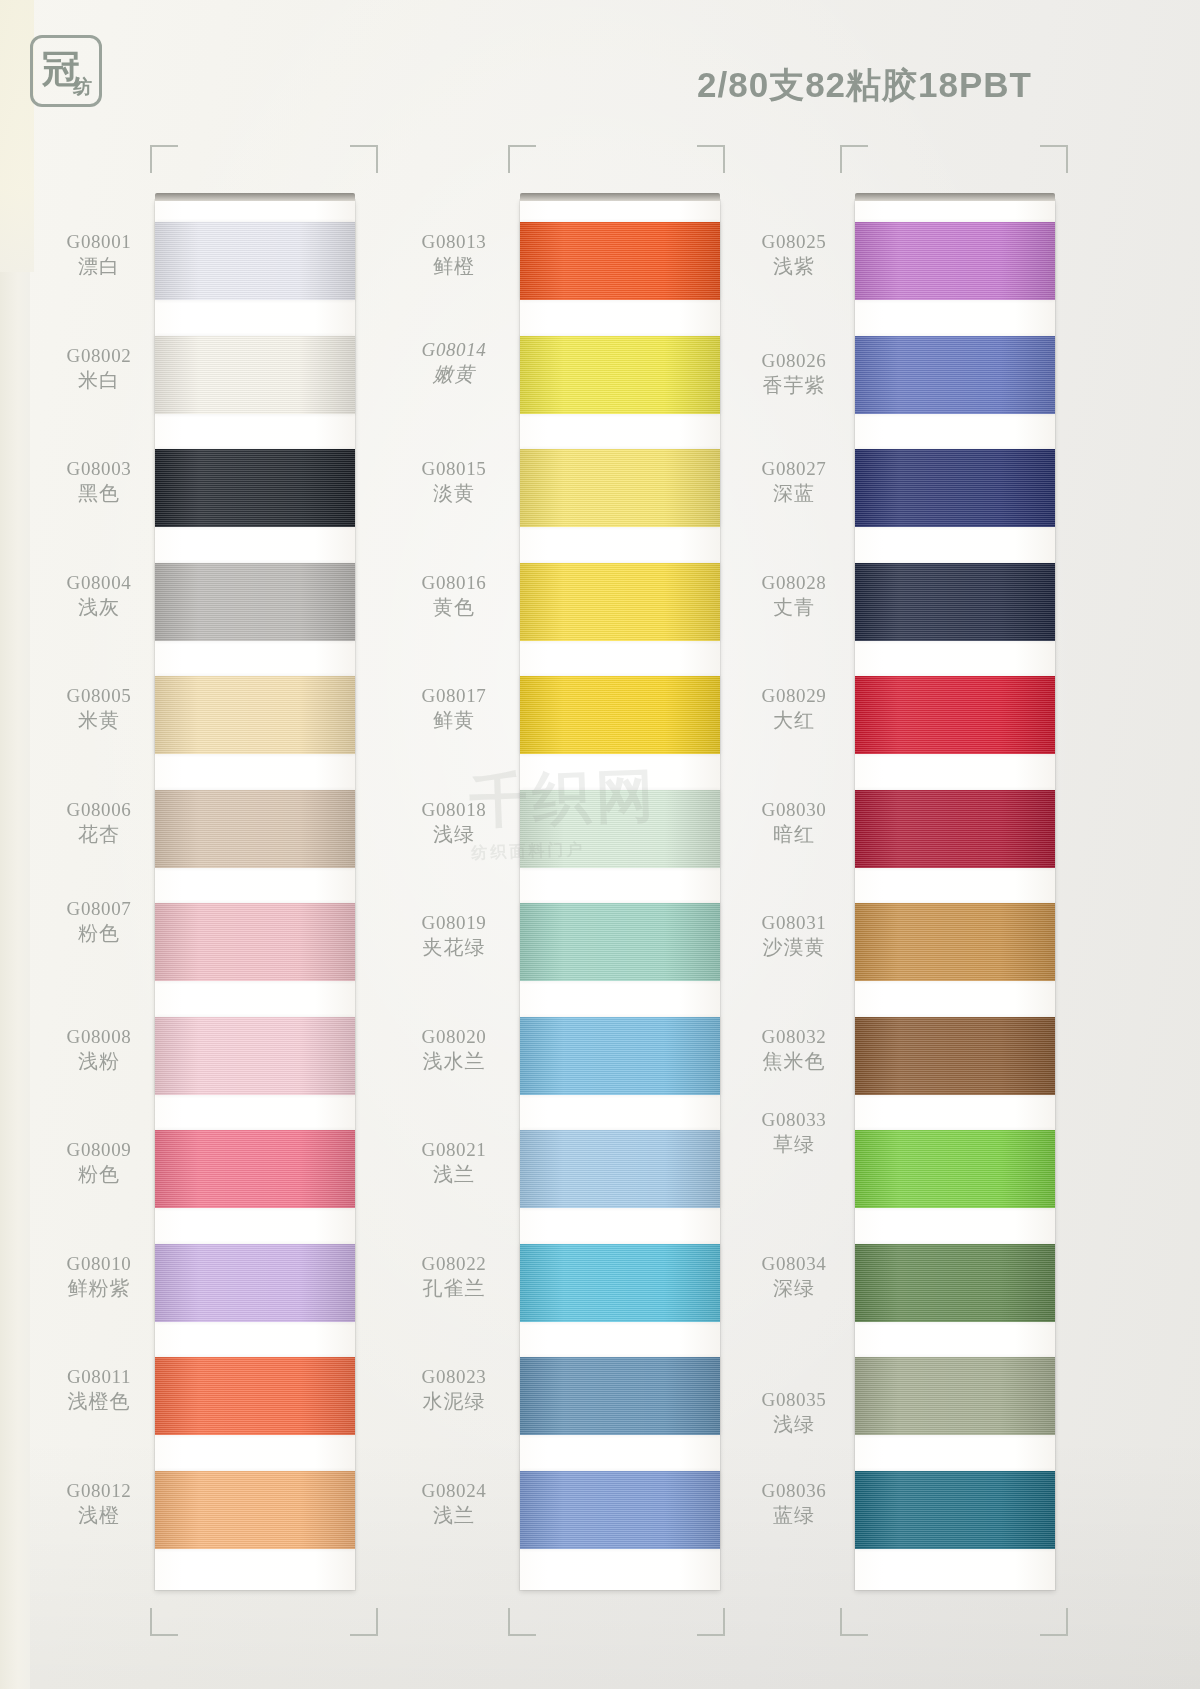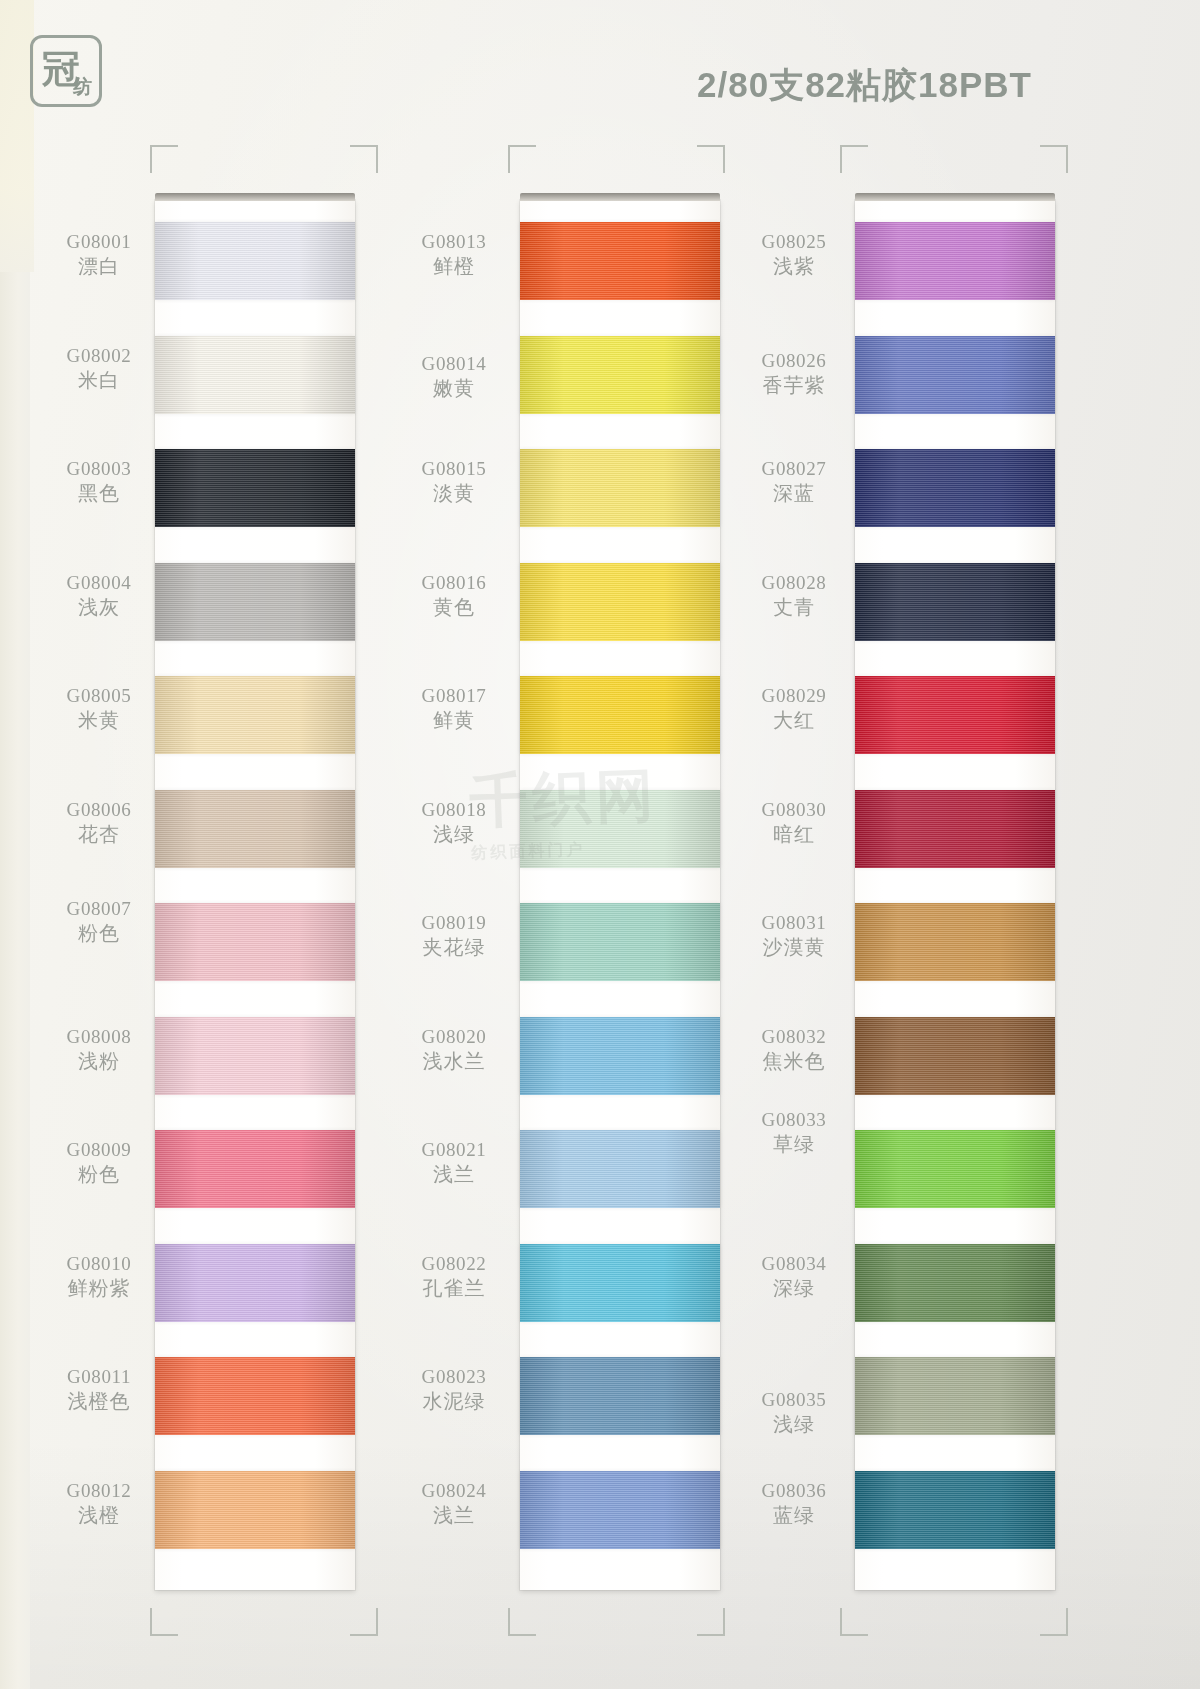--- a/index.html
+++ b/index.html
@@ -320,21 +320,21 @@
       </div>
       <div class="swatch" style="top: 1270.5px; background-color: rgb(123, 153, 212);">
         <span class="fuzz" style="background-color: rgb(123, 153, 212);"></span>
       </div>
     </div>
   <div class="labels">
       <div class="label" style="top: 30px;">
         <div class="code">G08013</div>
         <div class="name">鲜橙</div>
       </div>
-      <div class="label" style="top: 152px;">
+      <div class="label" style="top: 138px; font-style: italic;">
         <div class="code">G08014</div>
         <div class="name">嫩黄</div>
       </div>
       <div class="label" style="top: 257px;">
         <div class="code">G08015</div>
         <div class="name">淡黄</div>
       </div>
       <div class="label" style="top: 370.5px;">
         <div class="code">G08016</div>
         <div class="name">黄色</div>

